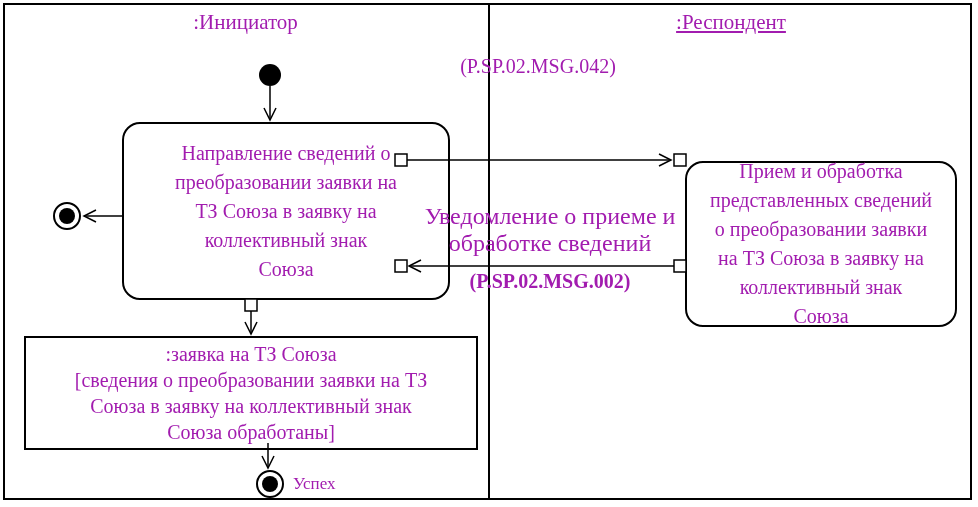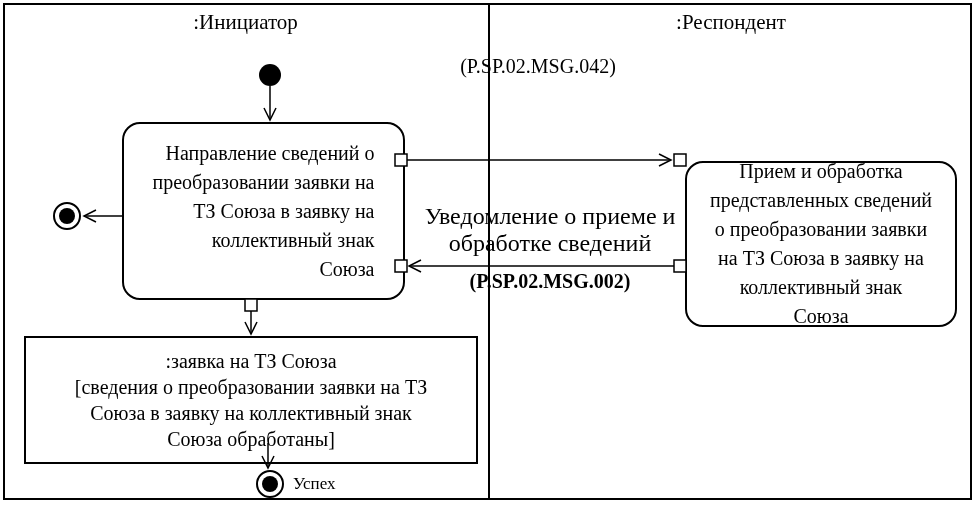--- a/index.html
+++ b/index.html
@@ -1,36 +1,36 @@
 <!DOCTYPE html>
 <html><head>
 <meta charset="utf-8">
 <style>
   html,body{margin:0;padding:0;background:#ffffff;}
   #stage{
     position:relative;width:978px;height:507px;background:#ffffff;
-    font-family:"Liberation Serif","DejaVu Serif",serif;color:#000000;overflow:hidden;
+    font-family:"Liberation Serif","DejaVu Serif",serif;color:#a21caf;overflow:hidden;
   }
   .abs{position:absolute;}
   .ml{white-space:pre-line;}
   .ctr{text-align:center;}
   #frame{left:3px;top:3px;width:969px;height:497px;border:2px solid #000;box-sizing:border-box;}
   #lane-divider{left:488px;top:3px;width:2px;height:497px;background:#000;}
   .lane-header{top:3px;height:39px;line-height:39px;font-size:21px;text-align:center;}
   #lane-header-initiator{left:3px;width:485px;}
-  #lane-header-respondent{left:490px;width:482px;}
+  #lane-header-respondent{left:490px;width:482px;text-decoration:underline;}
   .action-box{
     border:2px solid #000;border-radius:18px;box-sizing:border-box;background:#fff;
     display:flex;align-items:center;justify-content:center;
     font-size:20px;line-height:29px;text-align:center;
   }
-  #action-initiator{left:122px;top:122px;width:283px;height:178px;text-align:right;}
+  #action-initiator{left:122px;top:122px;width:328px;height:178px;}
   #action-respondent{left:685px;top:113px;width:272px;height:166px;margin-top:48px;}
   #object-box{
-    left:24px;top:336px;width:454px;height:128px;border:2px solid #000;box-sizing:border-box;
+    left:24px;top:336px;width:454px;height:114px;border:2px solid #000;box-sizing:border-box;
     display:flex;align-items:center;justify-content:center;
     font-size:20px;line-height:26px;text-align:center;background:#fff;
   }
   #error-label{left:8px;top:142px;width:108px;font-size:20px;line-height:26px;}
   #message-1{left:383px;top:53px;width:310px;font-size:20px;line-height:27px;}
   #message-2-label{left:400px;top:203px;width:300px;font-size:24px;line-height:27px;}
   #message-2-code{left:400px;top:268px;width:300px;font-size:20px;line-height:27px;font-weight:bold;}
   #success-label{left:293px;top:471px;font-size:17px;line-height:26px;}
   #connector-layer{left:0;top:0;width:978px;height:507px;pointer-events:none;}
 </style>

